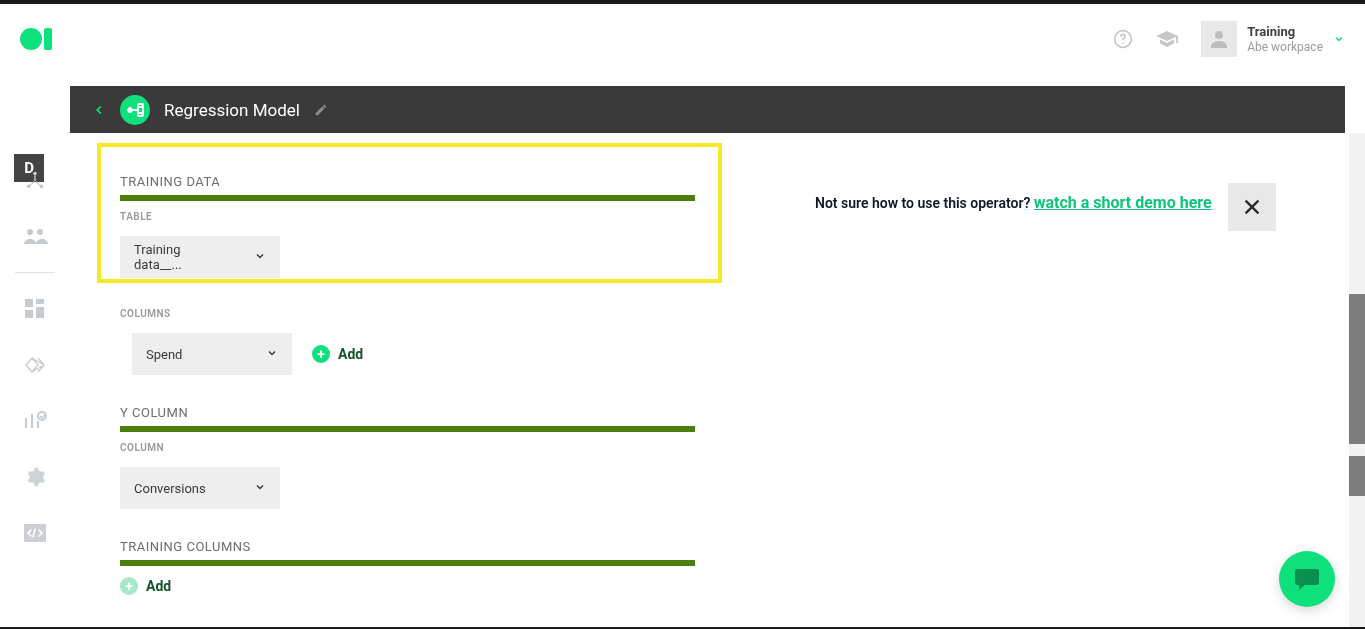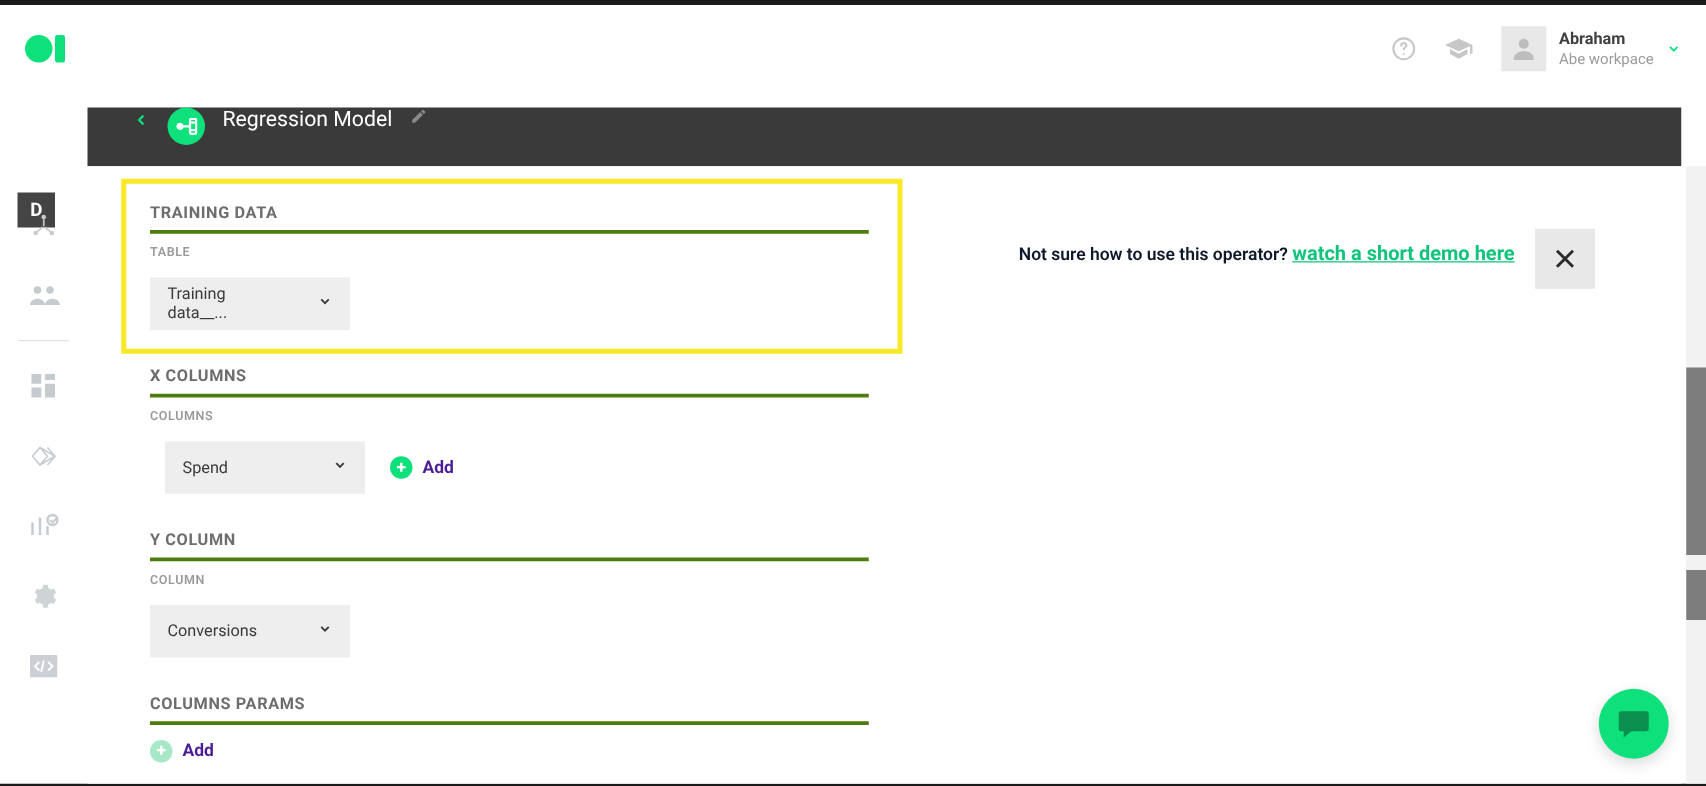--- a/index.html
+++ b/index.html
@@ -131,22 +131,22 @@
     }
     
     .operator-header {
       position: absolute;
       left: 70px;
       top: 82px;
       right: 20px;
       height: 47px;
       background: #3a3a3a;
       display: flex;
-      align-items: flex-start;
-      padding: 0 36px;
+      align-items: center;
+      padding: 0 22px;
       gap: 14px;
     }
     .back-chevron {
       color: #0ee07b;
       display: flex;
       align-items: center;
     }
     .operator-circle {
       width: 30px;
       height: 30px;
@@ -187,26 +187,27 @@
       padding: 60px 20px 0 90px;
       display: flex;
       align-items: flex-start;
       gap: 16px;
     }
     .section {
       margin-bottom: 30px;
     }
     .section-title {
       font-size: 13px;
-      font-weight: 700;
+      font-weight: 400;
       color: #6d6d6d;
       letter-spacing: 0.5px;
-      border-bottom: 3px solid #4d7c0f;
+      border-bottom: 6px solid #4d7c0f;
       padding-bottom: 6px;
       margin-bottom: 10px;
+      margin-top: 11px;
     }
     .field-label {
       font-size: 10px;
       font-weight: 600;
       color: #9a9a9a;
       letter-spacing: 0.5px;
       margin-bottom: 14px;
       display: block;
     }
     .select-box {
@@ -249,21 +250,21 @@
       font-size: 14px;
       font-weight: 700;
       line-height: 1;
     }
     .add-plus.muted {
       background: #a7e8c8;
     }
     .add-label {
       font-size: 14px;
       font-weight: 700;
-      color: #4c1d95;
+      color: #14532d;
     }
     
     .highlight-box {
       border: 4px solid #f7e925;
       position: absolute;
       left: 97px;
       top: 139px;
       width: 625px;
       height: 140px;
       pointer-events: none;
@@ -352,21 +353,21 @@
         </svg>
     </span>
     <div class="avatar-block">
       <div class="avatar">
         <svg width="24" height="24" viewBox="0 0 24 24" fill="currentColor">
             <circle cx="12" cy="8" r="4"></circle>
             <path d="M4 20c0-4 4-6 8-6s8 2 8 6v1H4v-1z"></path>
           </svg>
       </div>
       <div class="user-info">
-        <span class="user-name">Abraham</span>
+        <span class="user-name">Training</span>
         <span class="user-workspace">Abe workpace</span>
       </div>
       <span class="chevron-down-top">
         <svg width="12" height="12" viewBox="0 0 24 24" fill="none" stroke="currentColor" stroke-width="3">
             <polyline points="6 9 12 15 18 9"></polyline>
           </svg>
       </span>
     </div>
   </div>
 </div>
@@ -456,21 +457,20 @@
         <span>Training data__...</span>
         <span class="chev">
           <svg width="12" height="12" viewBox="0 0 24 24" fill="none" stroke="currentColor" stroke-width="3">
               <polyline points="6 9 12 15 18 9"></polyline>
             </svg>
         </span>
       </div>
     </div>
 
     <div class="section">
-      <div class="section-title">X COLUMNS</div>
       <span class="field-label">COLUMNS</span>
       <div class="row-with-add">
         <div class="select-box">
           <span>Spend</span>
           <span class="chev">
             <svg width="12" height="12" viewBox="0 0 24 24" fill="none" stroke="currentColor" stroke-width="3">
                 <polyline points="6 9 12 15 18 9"></polyline>
               </svg>
           </span>
         </div>
@@ -488,21 +488,21 @@
         <span>Conversions</span>
         <span class="chev">
           <svg width="12" height="12" viewBox="0 0 24 24" fill="none" stroke="currentColor" stroke-width="3">
               <polyline points="6 9 12 15 18 9"></polyline>
             </svg>
         </span>
       </div>
     </div>
 
     <div class="section" style="margin-bottom:0;">
-      <div class="section-title">COLUMNS PARAMS</div>
+      <div class="section-title">TRAINING COLUMNS</div>
       <div class="add-btn">
         <span class="add-plus muted">+</span>
         <span class="add-label">Add</span>
       </div>
     </div>
 
   </div>
 
   <div class="right-panel">
     <div>

